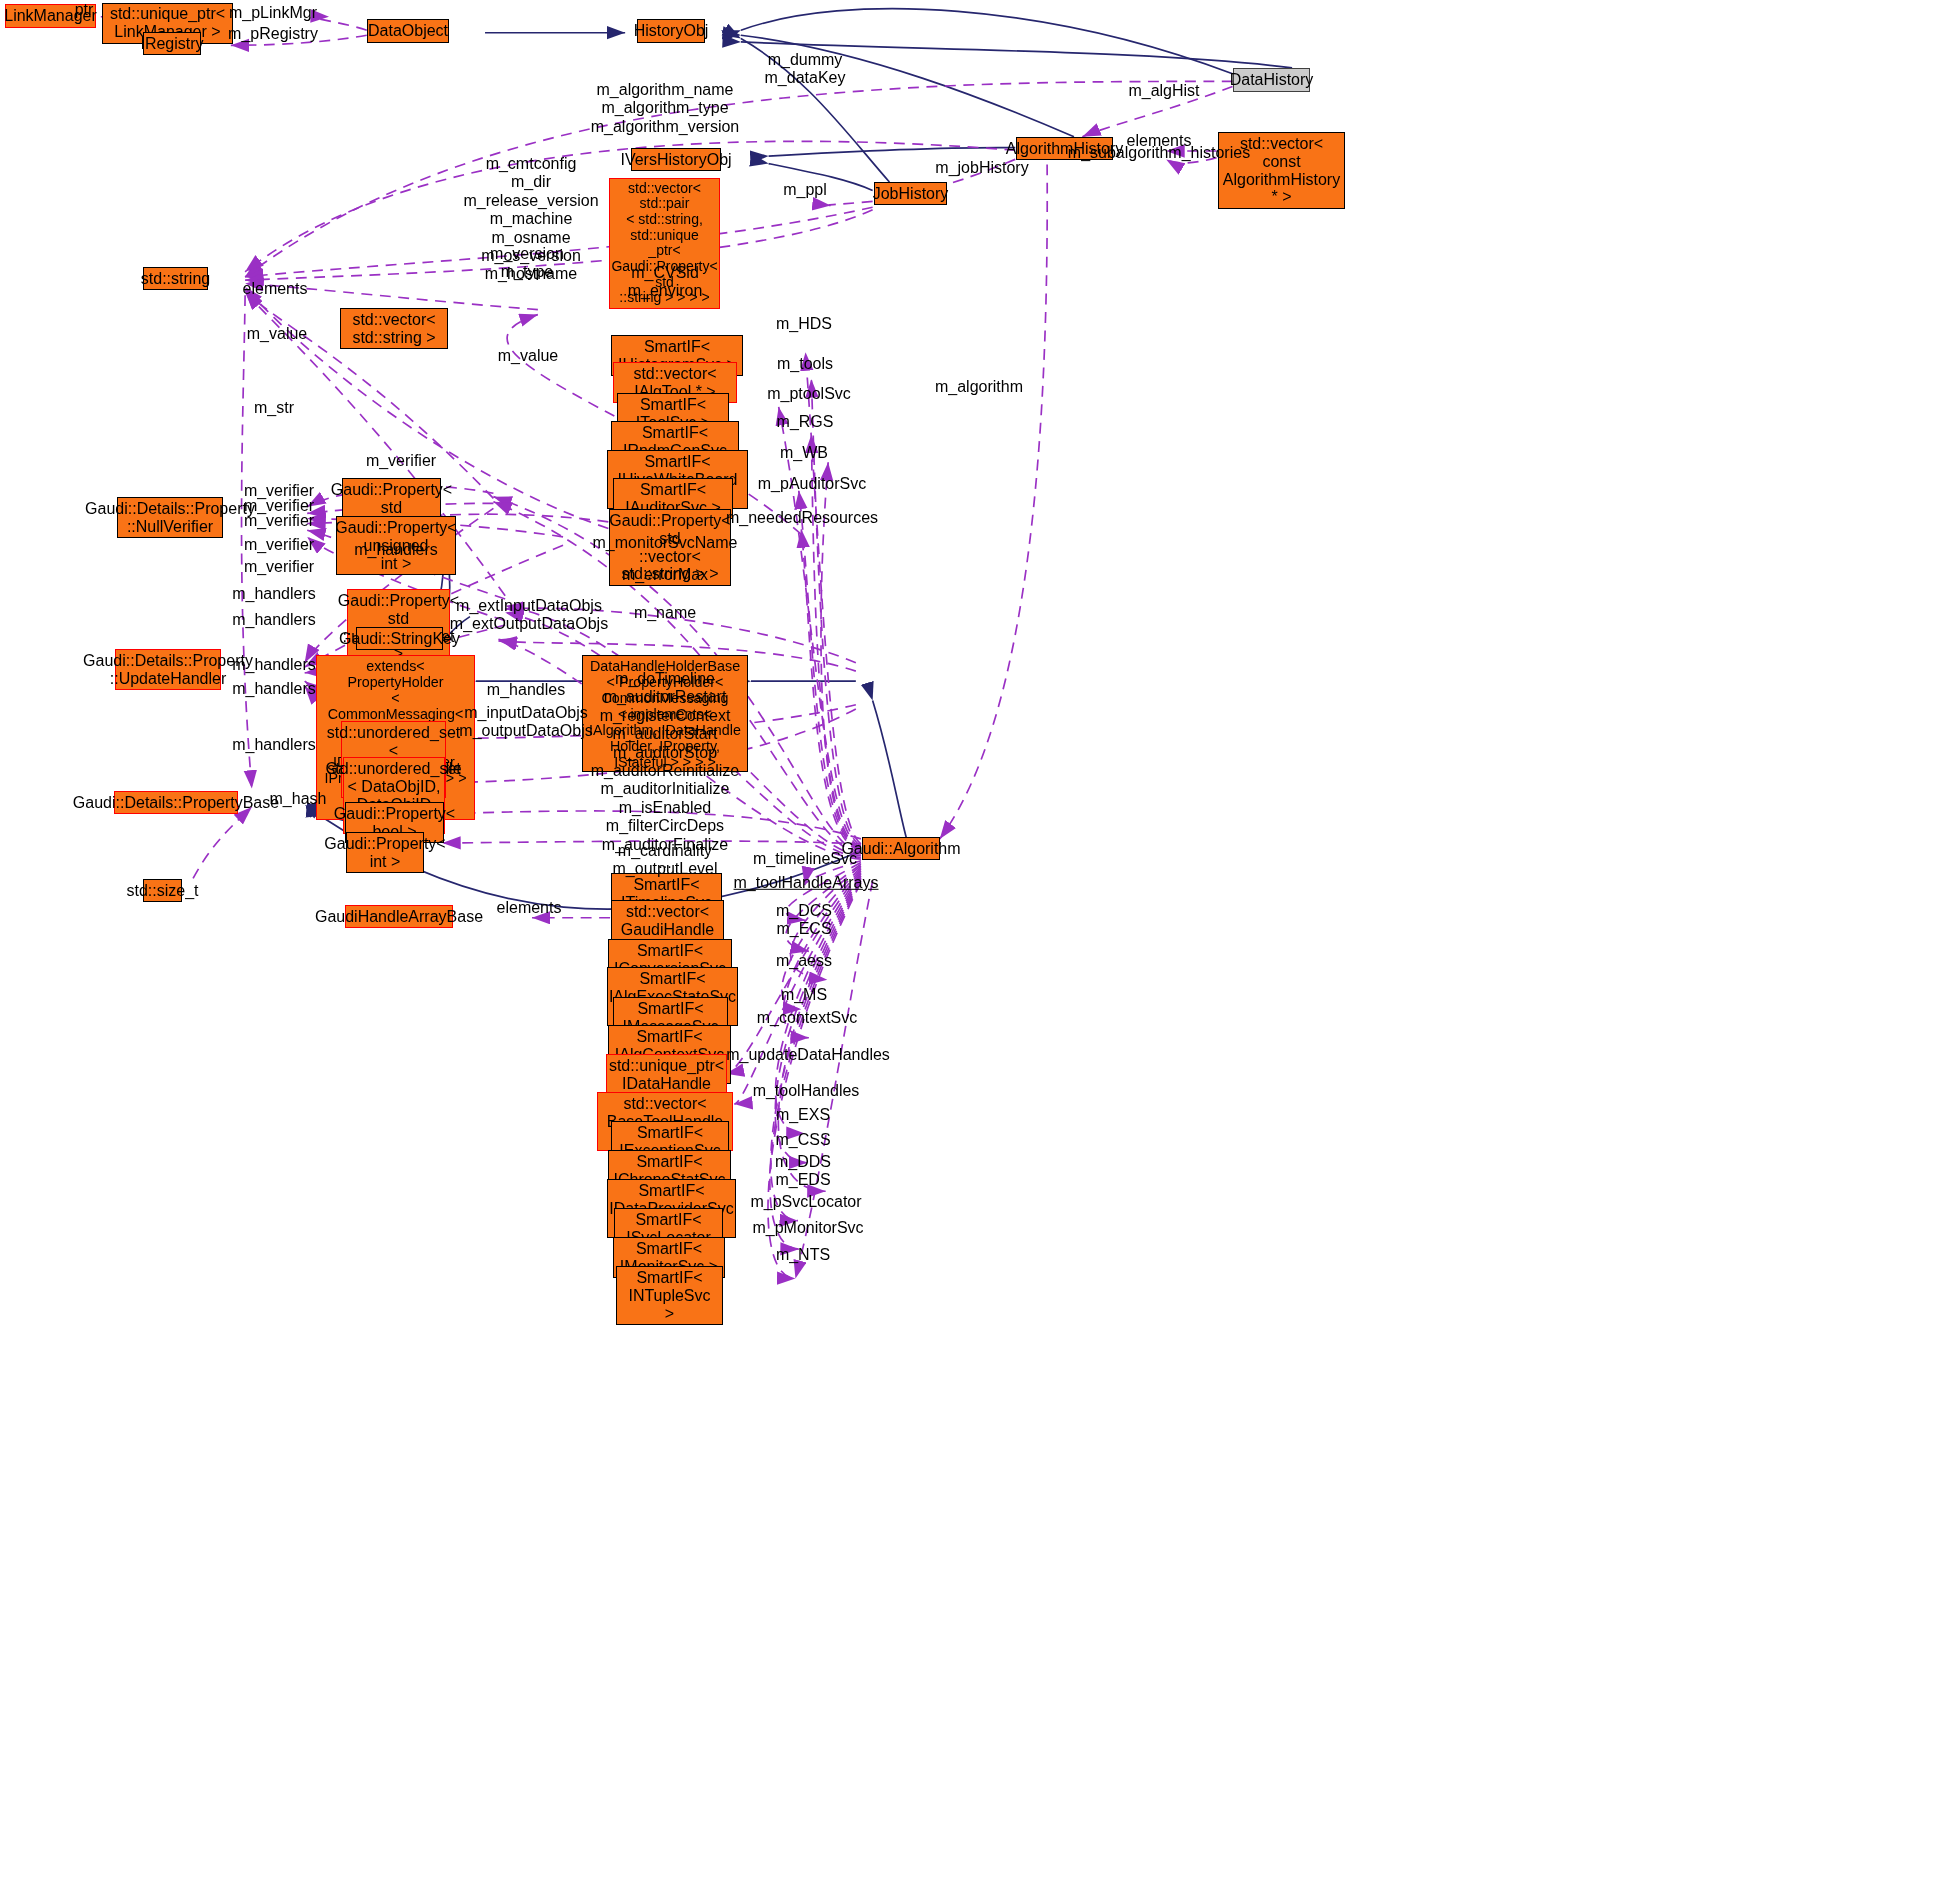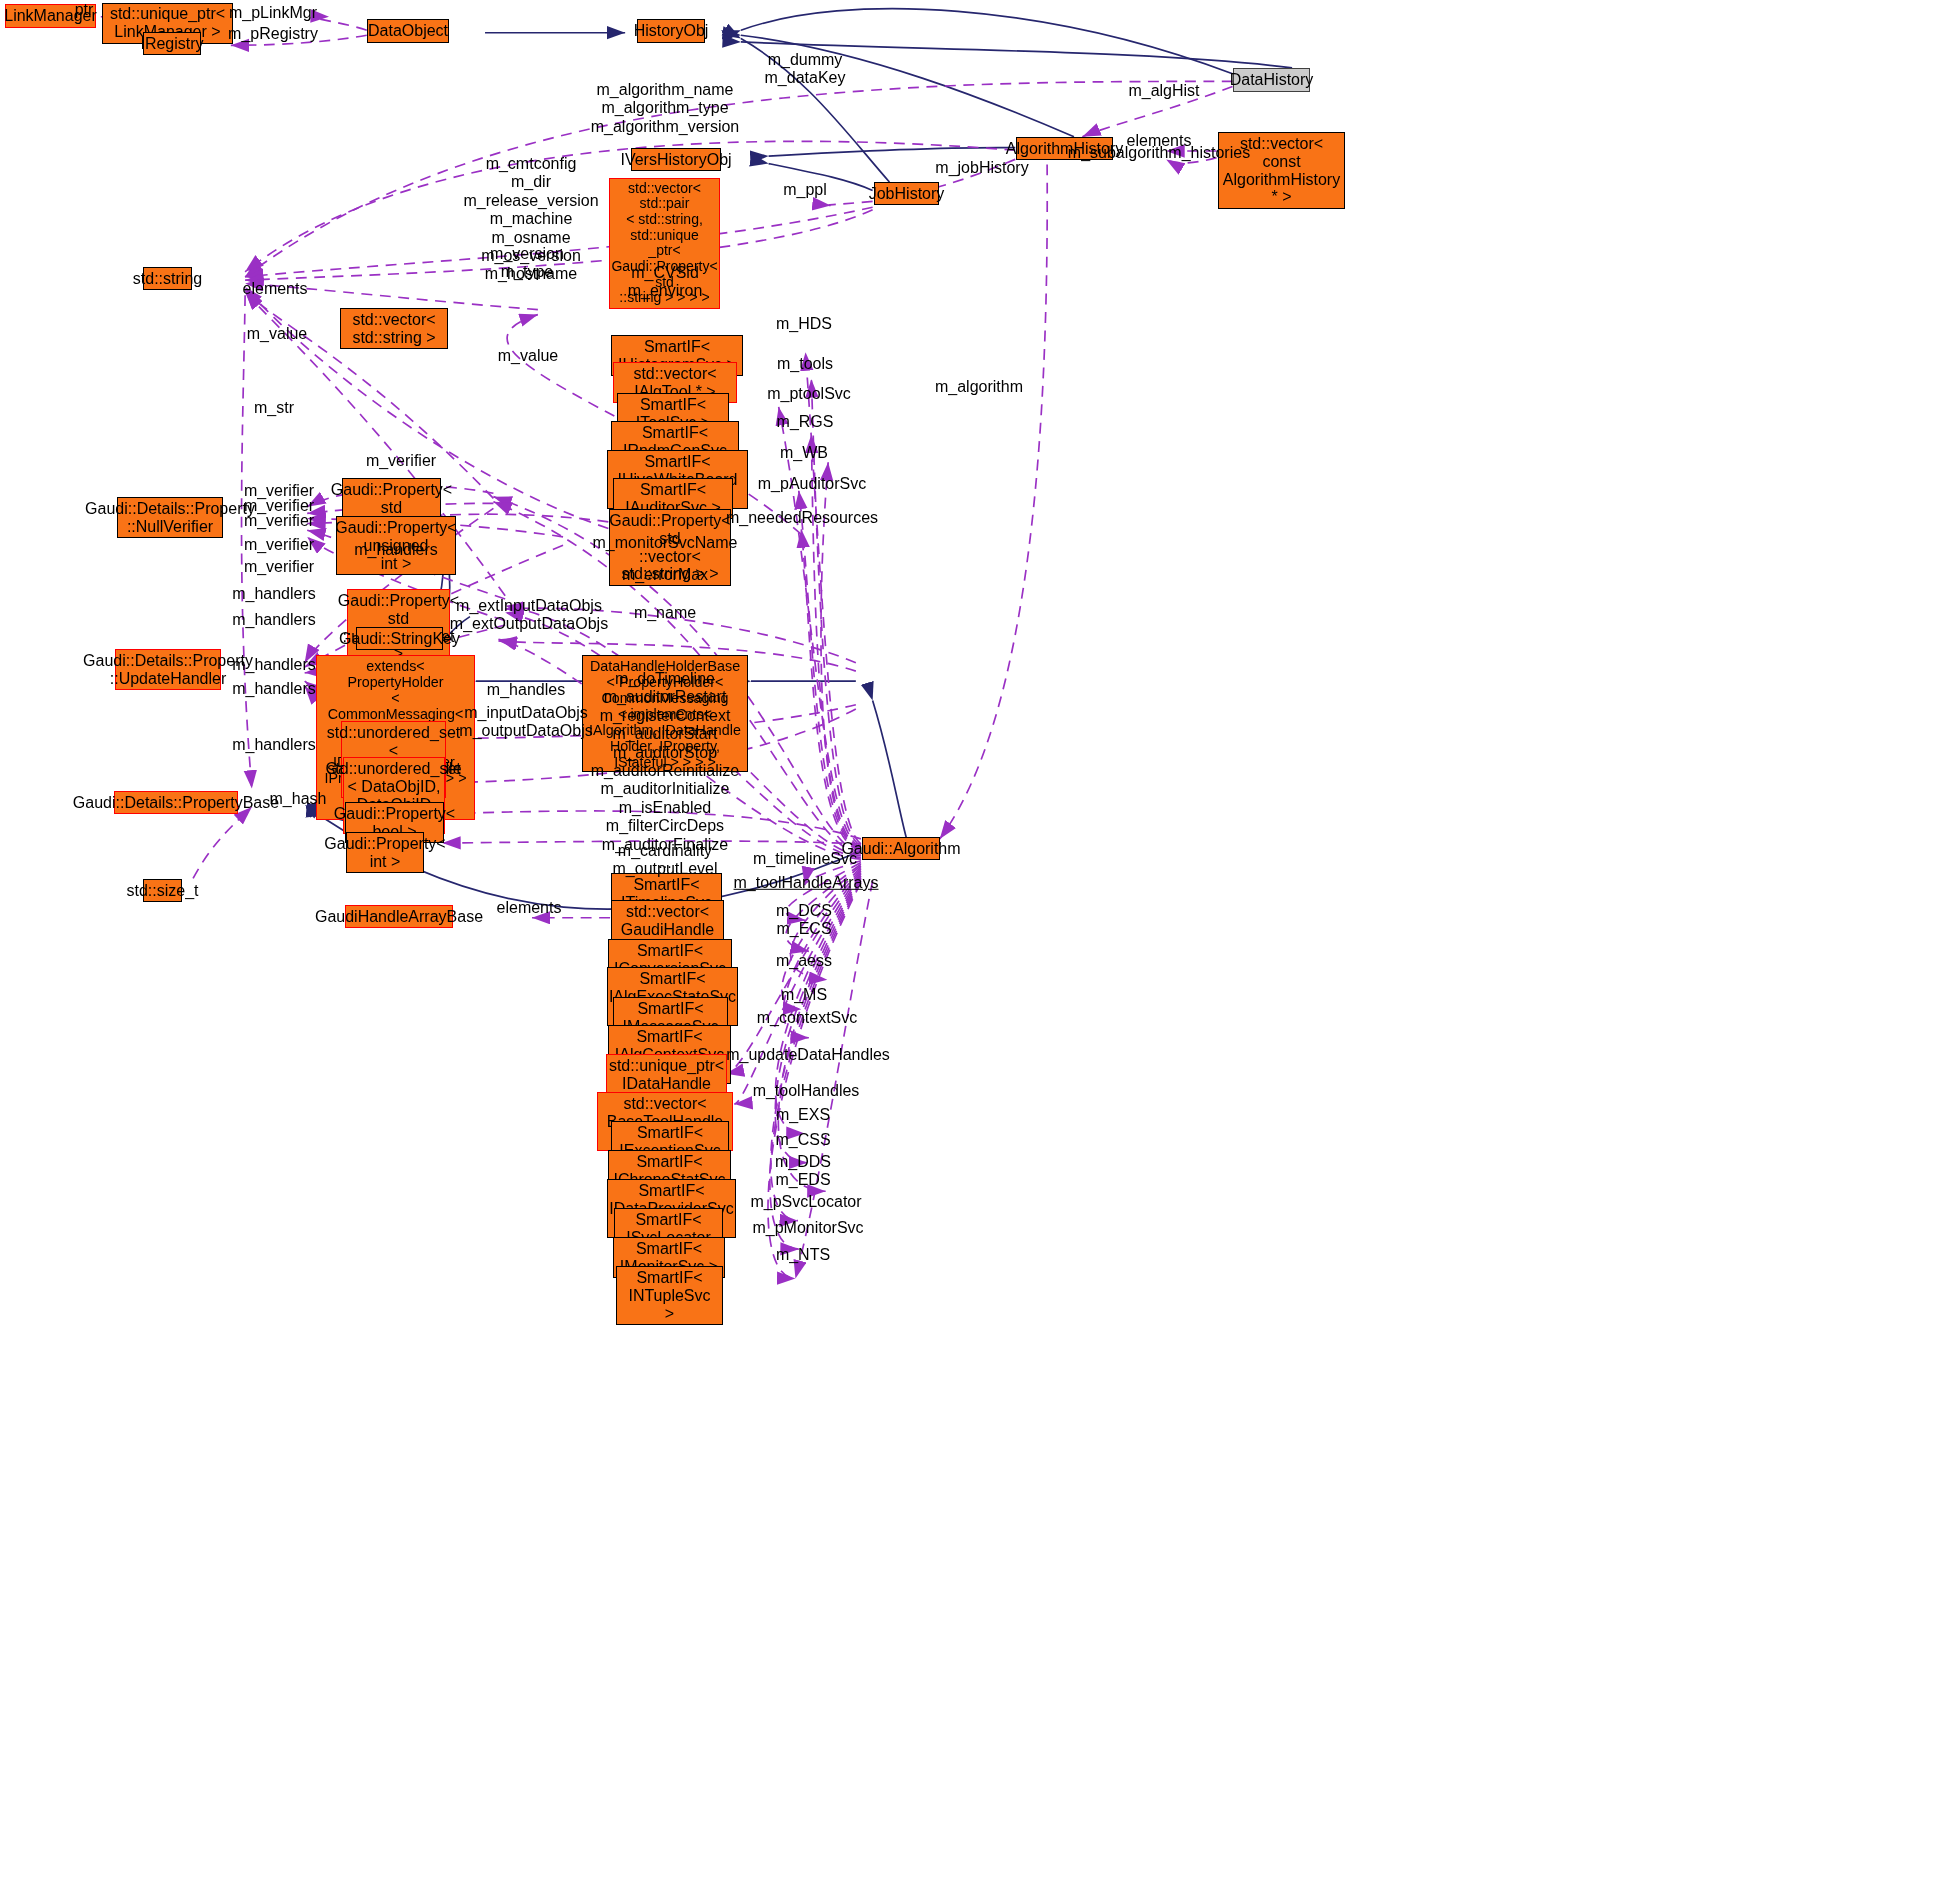--- a/index.html
+++ b/index.html
@@ -124,22 +124,22 @@
       <div class="node" style="left: 637px; top: 19.3px; width: 68px; min-height: 22.7px;">HistoryObj</div>
       <div class="node current" style="left: 1233px; top: 68px; width: 77px; min-height: 23.5px;">DataHistory</div>
       <div class="node" style="left: 1016px; top: 137px; width: 97px; min-height: 22.7px;">AlgorithmHistory</div>
       <div class="node" style="left: 1218px; top: 132px; width: 127px; min-height: 32px;">std::vector&lt; const
 AlgorithmHistory * &gt;</div>
       <div class="node" style="left: 631px; top: 148px; width: 90px; min-height: 22.7px;">IVersHistoryObj</div>
       <div class="node red" style="left: 609px; top: 178px; width: 111px; min-height: 51px; font-size: 14px;">std::vector&lt; std::pair
 &lt; std::string, std::unique
 _ptr&lt; Gaudi::Property&lt; std
 ::string &gt; &gt; &gt; &gt;</div>
-      <div class="node" style="left: 874px; top: 182px; width: 65px; min-height: 22.7px;">JobHistory</div>
-      <div class="node" style="left: 143px; top: 267px; width: 49px; min-height: 22.7px;">std::string</div>
+      <div class="node" style="left: 874px; top: 182px; width: 73px; min-height: 22.7px;">JobHistory</div>
+      <div class="node" style="left: 143px; top: 267px; width: 65px; min-height: 22.7px;">std::string</div>
       <div class="node" style="left: 340px; top: 308px; width: 108px; min-height: 22.7px;">std::vector&lt; std::string &gt;</div>
       <div class="node" style="left: 611px; top: 335px; width: 132px; min-height: 22px;">SmartIF&lt; IHistogramSvc &gt;</div>
       <div class="node red" style="left: 613px; top: 362px; width: 124px; min-height: 22px;">std::vector&lt; IAlgTool * &gt;</div>
       <div class="node" style="left: 617px; top: 393px; width: 112px; min-height: 22px;">SmartIF&lt; IToolSvc &gt;</div>
       <div class="node" style="left: 611px; top: 421px; width: 128px; min-height: 22px;">SmartIF&lt; IRndmGenSvc &gt;</div>
       <div class="node" style="left: 607px; top: 450px; width: 141px; min-height: 22px;">SmartIF&lt; IHiveWhiteBoard &gt;</div>
       <div class="node" style="left: 613px; top: 478px; width: 120px; min-height: 22px;">SmartIF&lt; IAuditorSvc &gt;</div>
       <div class="node" style="left: 342px; top: 478px; width: 99px; min-height: 32px;">Gaudi::Property&lt; std
 ::string &gt;</div>
       <div class="node" style="left: 117px; top: 497px; width: 106px; min-height: 32px;">Gaudi::Details::Property

